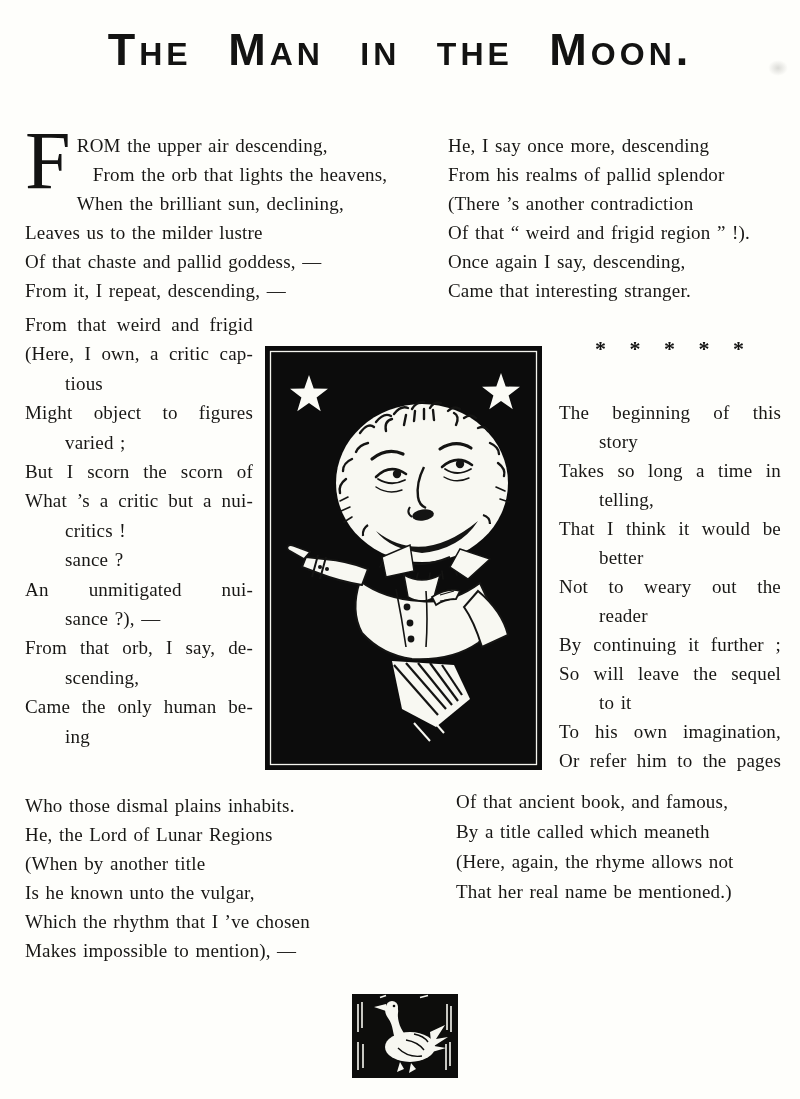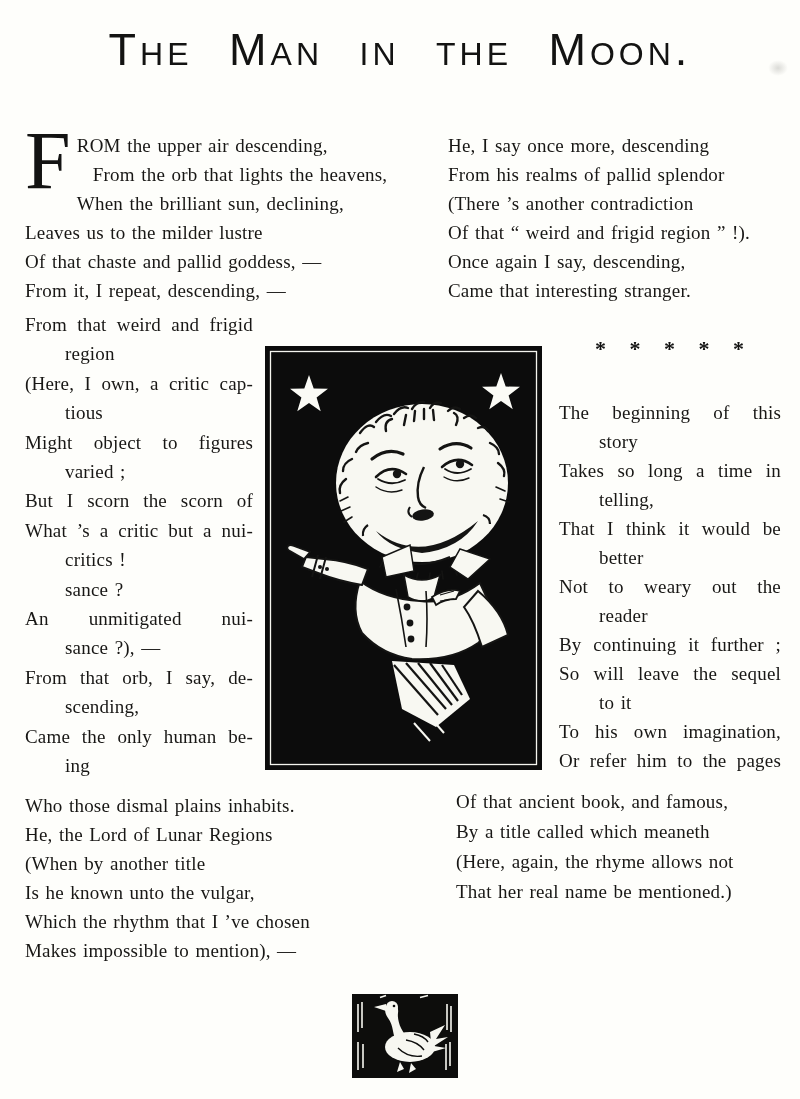--- a/index.html
+++ b/index.html
@@ -1,19 +1,19 @@
 <!DOCTYPE html>
 <html><head>
 <meta charset="utf-8">
 <style>
   html,body{margin:0;padding:0;background:#ffffff;}
   .page{position:relative;width:800px;height:1099px;background:#fefefb;overflow:hidden;
         font-family:"Liberation Serif", serif;color:#181715;}
   .title{position:absolute;top:24px;left:0;width:100%;margin:0;text-align:center;
-         font-family:"Liberation Sans", sans-serif;font-weight:400;font-variant:small-caps;
+         font-family:"Liberation Sans", sans-serif;font-weight:700;font-variant:small-caps;
          font-size:45px;letter-spacing:4px;word-spacing:20px;color:#131312;}
   .poem-block{position:absolute;font-size:19px;word-spacing:1.5px;letter-spacing:.2px;}
   .line{white-space:nowrap;min-height:1em;}
   .cont{padding-left:40px;}
   .just{white-space:normal;text-align:justify;text-align-last:justify;}
   #lb1{left:25px;top:131px;width:408px;line-height:29px;}
   #lb1 .cont{padding-left:0;text-indent:16px;}
   #lb2{left:25px;top:310px;width:228px;line-height:29.4px;}
   #lb3{left:25px;top:791px;width:318px;line-height:29px;}
   #rb1{left:432px;top:131px;width:350px;line-height:29px;margin-left:16px;}
@@ -40,21 +40,20 @@
     <span class="dropcap">F</span>
   <div class="line">ROM the upper air descending,</div>
       <div class="line cont">From the orb that lights the heavens,</div>
       <div class="line">When the brilliant sun, declining,</div>
       <div class="line">Leaves us to the milder lustre</div>
       <div class="line">Of that chaste and pallid goddess, —</div>
       <div class="line">From it, I repeat, descending, —</div>
     </div>
   <div id="lb2" class="poem-block">
       <div class="line just">From that weird and frigid</div>
-      <div class="line cont">region</div>
       <div class="line just">(Here, I own, a critic cap-</div>
       <div class="line cont">tious</div>
       <div class="line just">Might object to figures</div>
       <div class="line cont">varied ;</div>
       <div class="line just">But I scorn the scorn of</div>
       <div class="line just">What ’s a critic but a nui-</div>
       <div class="line cont">critics !</div>
       <div class="line cont">sance ?</div>
       <div class="line just">An unmitigated nui-</div>
       <div class="line cont">sance ?), —</div>

